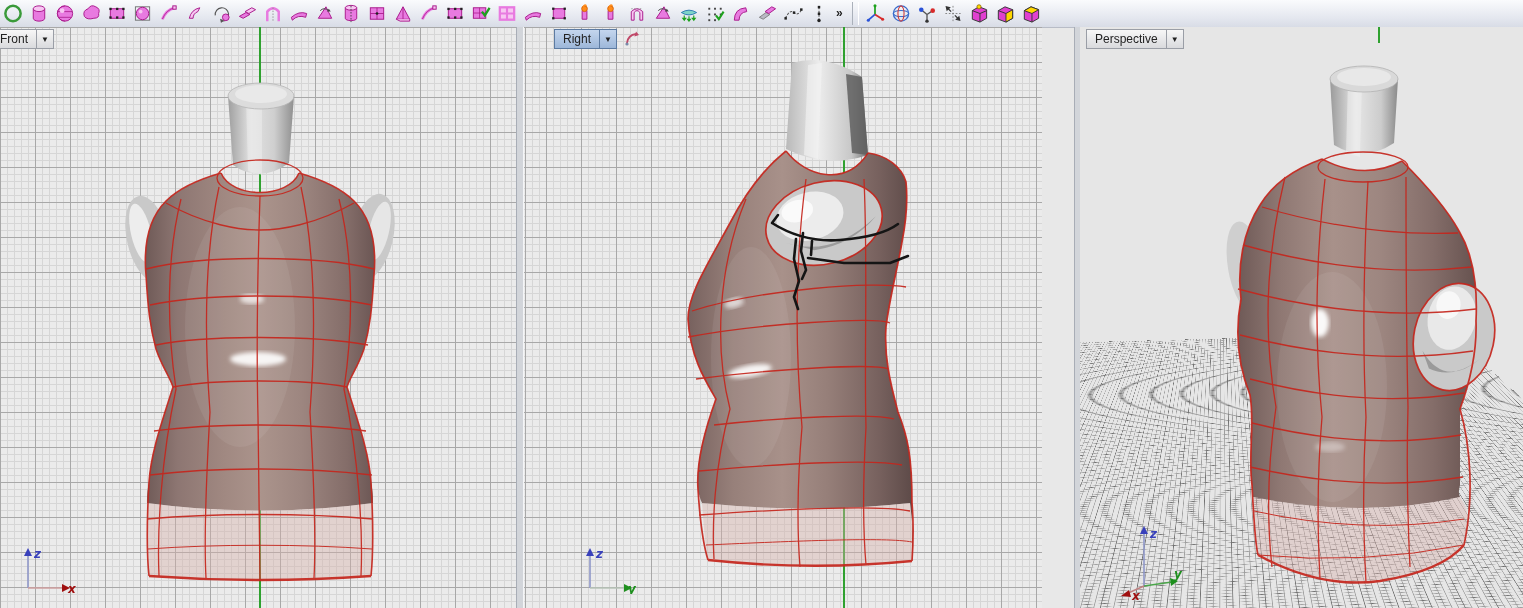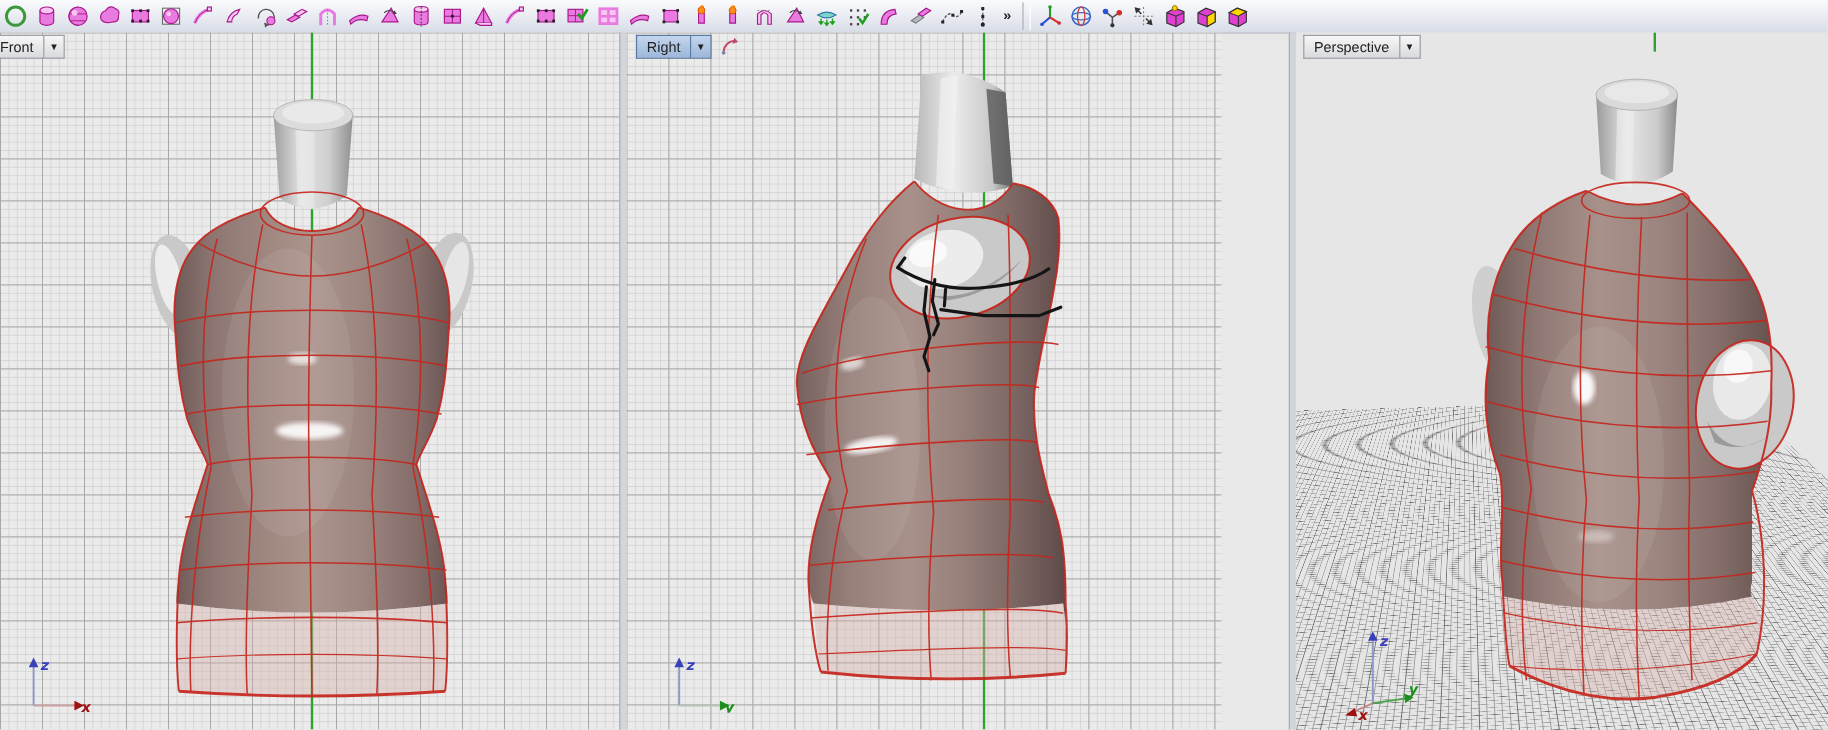--- a/index.html
+++ b/index.html
@@ -10,21 +10,21 @@
     border-bottom:1px solid #b8bcc6; display:flex;align-items:center;}
   .tool-group{display:flex;align-items:center;height:27px;}
   .tool-icon{width:26px;height:24px;display:inline-flex;align-items:center;justify-content:center;cursor:pointer;}
   .tool-icon svg{width:22px;height:21px;}
   .overflow{font-size:12px;font-weight:bold;color:#222;padding:0 6px 2px 4px;cursor:pointer;}
   .toolbar-sep{width:5px;height:23px;margin:0 3px;
     border-left:1px solid #aab0ba;border-right:1px solid #fff;}
   
   .vp{position:absolute;top:27px;height:581px;overflow:hidden;background:#ebebeb;}
   #vp-front{left:0;width:620px;}
-  #vp-right{left:522px;width:496px;}
+  #vp-right{left:546px;width:496px;}
   #vp-persp{left:1080px;width:443px;}
   .vp-divider{position:absolute;top:27px;height:581px;width:6px;background:#d2d5da;
     border-left:1px solid #a8adb6;border-right:1px solid #f4f5f7;cursor:col-resize;}
   #div1{left:516px;} #div2{left:1074px;}
   .grid-ortho{position:absolute;inset:0;
     background-image:
       linear-gradient(#a8a8a8 1px, transparent 1px),
       linear-gradient(90deg,#a8a8a8 1px, transparent 1px),
       linear-gradient(#d6d6d6 1px, transparent 1px),
       linear-gradient(90deg,#d6d6d6 1px, transparent 1px);

